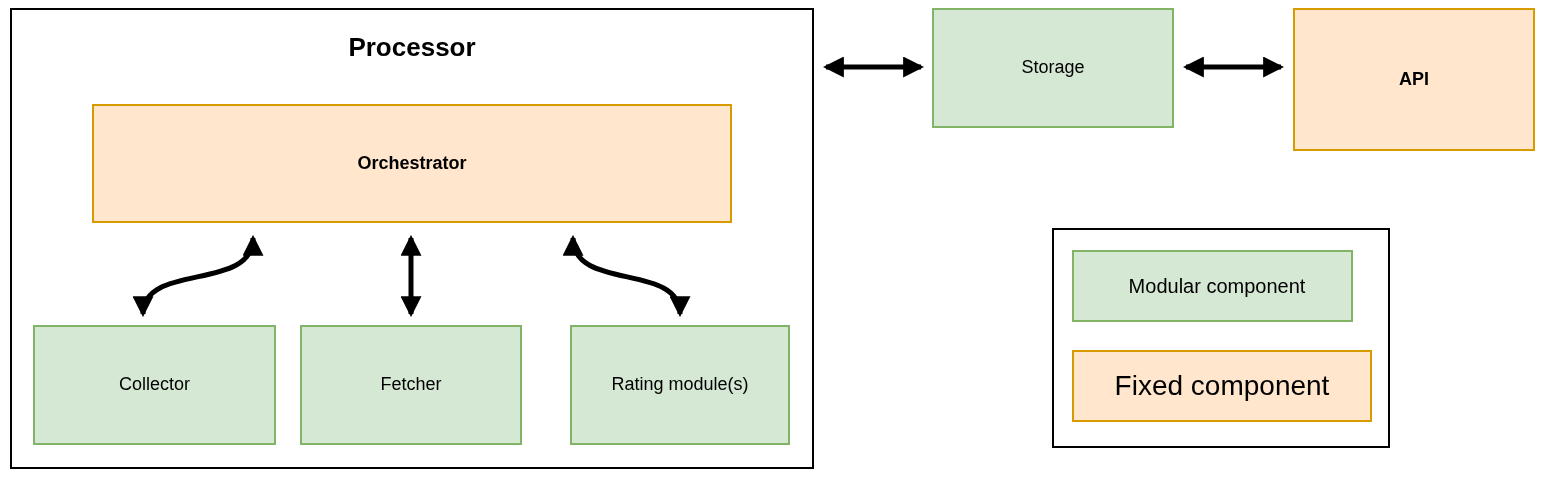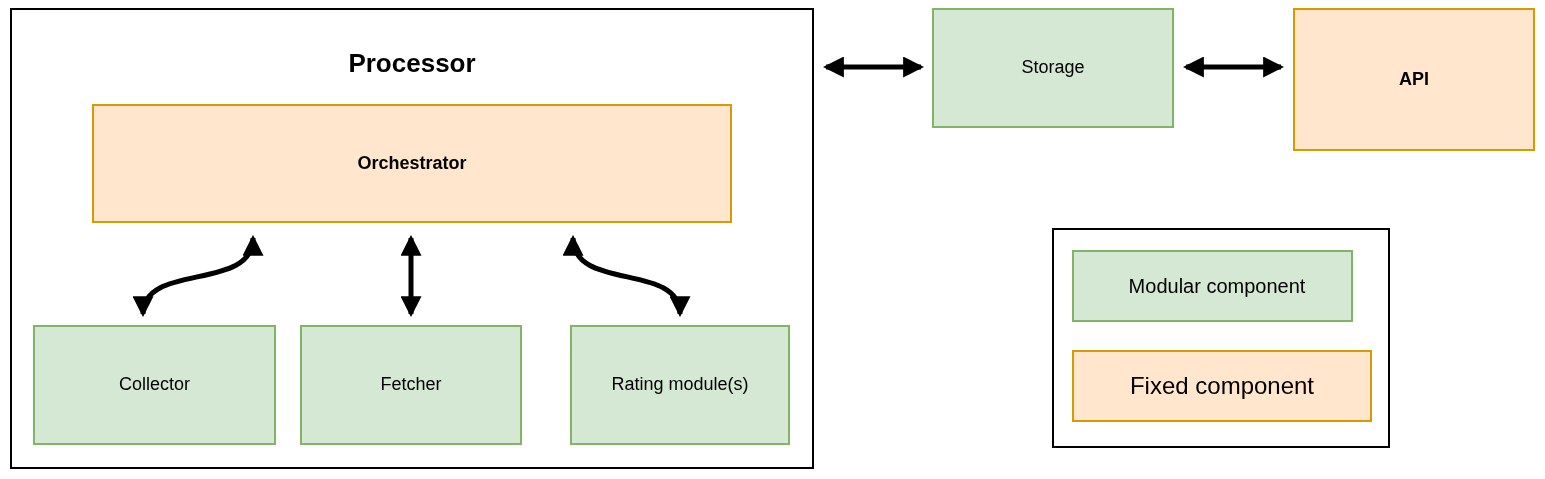--- a/index.html
+++ b/index.html
@@ -56,21 +56,21 @@
     top: 0;
     pointer-events: none;
   }
 </style>
 </head>
 <body>
 
 <div class="canvas">
 
   <div class="group-box" style="left:10px; top:8px; width:804px; height:461px;">
-    <div class="group-title" style="top:38px;">Processor</div>
+    <div class="group-title" style="top:22px;">Processor</div>
   </div>
 
   <div class="node fixed bold" style="left:92px; top:104px; width:640px; height:119px;">
     <span>Orchestrator</span>
   </div>
 
   <div class="node modular" style="left:33px; top:325px; width:243px; height:120px;">
     <span>Collector</span>
   </div>
 
@@ -89,21 +89,21 @@
   <div class="node fixed bold" style="left:1293px; top:8px; width:242px; height:143px;">
     <span>API</span>
   </div>
 
   <div class="group-box" style="left:1052px; top:228px; width:338px; height:220px;"></div>
 
   <div class="node modular" style="left:1072px; top:250px; width:281px; height:72px; font-size:20px;padding-left:9px;">
     <span>Modular component</span>
   </div>
 
-  <div class="node fixed" style="left:1072px; top:350px; width:300px; height:72px; font-size:24px;">
+  <div class="node fixed" style="left:1072px; top:350px; width:300px; height:72px; font-size:28px;">
     <span>Fixed component</span>
   </div>
 
   <svg class="arrows" width="1545" height="479" viewBox="0 0 1545 479">
     <defs>
       <marker id="ah" viewBox="0 0 10 10" refX="8.5" refY="5" markerWidth="4.2" markerHeight="4.2" orient="auto-start-reverse">
         <path d="M0 0 L10 5 L0 10 Z" fill="#000000"></path>
       </marker>
     </defs>
     <g stroke="#000000" stroke-width="5" fill="none" marker-start="url(#ah)" marker-end="url(#ah)">

